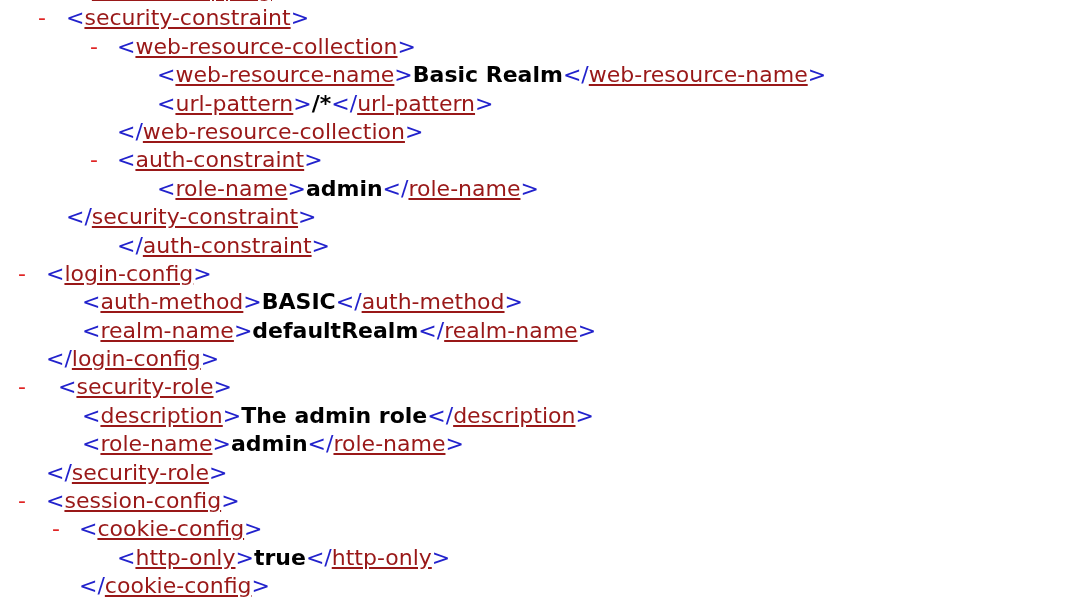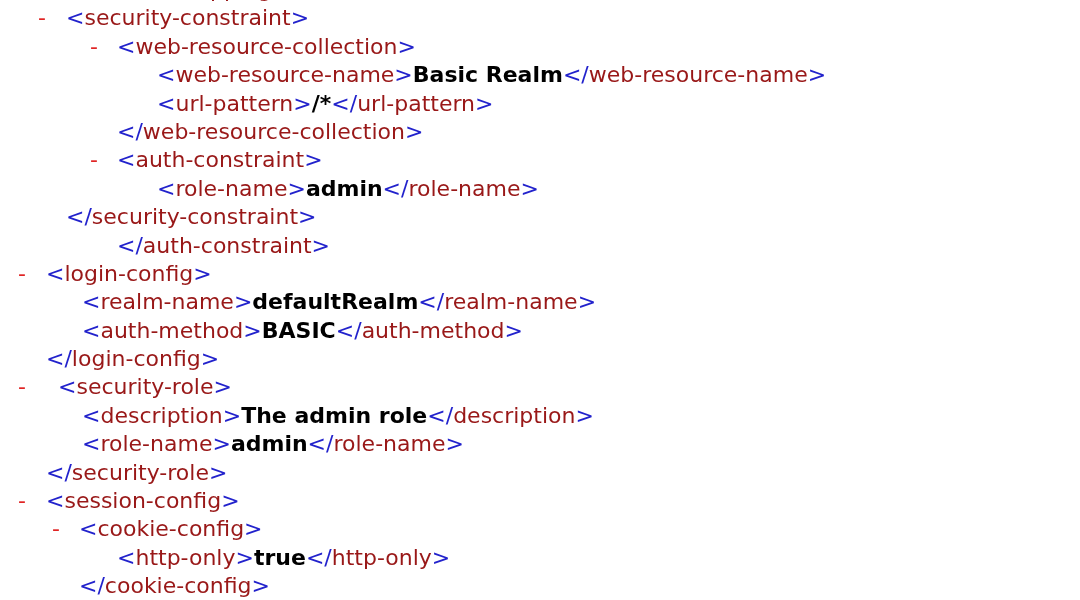--- a/index.html
+++ b/index.html
@@ -25,40 +25,40 @@
     height: 28.4px;
   }
   .dash {
     position: absolute;
     top: 0;
     color: var(--toggle, #e02424);
     cursor: pointer;
   }
   .content { display: inline-block; }
   .angle { color: var(--bracket, #2222cc); }
-  .name  { color: var(--tagname, #991818); }
+  .name  { color: var(--tagname, #991818); text-decoration: underline; }
   .value { color: var(--value, #000000); font-weight: bold; }
 </style>
 </head>
 <body>
 
 <div class="xml-view" id="xml-root">
     <div class="line"><span class="content" style="margin-left: 66px;"><span class="angle">&lt;/</span><span class="name">servlet-mapping</span><span class="angle">&gt;</span></span></div>
     <div class="line"><span class="dash" style="left: 38px;">-</span><span class="content" style="margin-left: 66px;"><span class="angle">&lt;</span><span class="name">security-constraint</span><span class="angle">&gt;</span></span></div>
     <div class="line"><span class="dash" style="left: 90px;">-</span><span class="content" style="margin-left: 117px;"><span class="angle">&lt;</span><span class="name">web-resource-collection</span><span class="angle">&gt;</span></span></div>
     <div class="line"><span class="content" style="margin-left: 157px;"><span class="angle">&lt;</span><span class="name">web-resource-name</span><span class="angle">&gt;</span><span class="value">Basic Realm</span><span class="angle">&lt;/</span><span class="name">web-resource-name</span><span class="angle">&gt;</span></span></div>
     <div class="line"><span class="content" style="margin-left: 157px;"><span class="angle">&lt;</span><span class="name">url-pattern</span><span class="angle">&gt;</span><span class="value">/*</span><span class="angle">&lt;/</span><span class="name">url-pattern</span><span class="angle">&gt;</span></span></div>
     <div class="line"><span class="content" style="margin-left: 117px;"><span class="angle">&lt;/</span><span class="name">web-resource-collection</span><span class="angle">&gt;</span></span></div>
     <div class="line"><span class="dash" style="left: 90px;">-</span><span class="content" style="margin-left: 117px;"><span class="angle">&lt;</span><span class="name">auth-constraint</span><span class="angle">&gt;</span></span></div>
     <div class="line"><span class="content" style="margin-left: 157px;"><span class="angle">&lt;</span><span class="name">role-name</span><span class="angle">&gt;</span><span class="value">admin</span><span class="angle">&lt;/</span><span class="name">role-name</span><span class="angle">&gt;</span></span></div>
     <div class="line"><span class="content" style="margin-left: 66px;"><span class="angle">&lt;/</span><span class="name">security-constraint</span><span class="angle">&gt;</span></span></div>
     <div class="line"><span class="content" style="margin-left: 117px;"><span class="angle">&lt;/</span><span class="name">auth-constraint</span><span class="angle">&gt;</span></span></div>
     <div class="line"><span class="dash" style="left: 18px;">-</span><span class="content" style="margin-left: 46px;"><span class="angle">&lt;</span><span class="name">login-config</span><span class="angle">&gt;</span></span></div>
+    <div class="line"><span class="content" style="margin-left: 82px;"><span class="angle">&lt;</span><span class="name">auth-method</span><span class="angle">&gt;</span><span class="value">BASIC</span><span class="angle">&lt;/</span><span class="name">auth-method</span><span class="angle">&gt;</span></span></div>
     <div class="line"><span class="content" style="margin-left: 82px;"><span class="angle">&lt;</span><span class="name">realm-name</span><span class="angle">&gt;</span><span class="value">defaultRealm</span><span class="angle">&lt;/</span><span class="name">realm-name</span><span class="angle">&gt;</span></span></div>
-    <div class="line"><span class="content" style="margin-left: 82px;"><span class="angle">&lt;</span><span class="name">auth-method</span><span class="angle">&gt;</span><span class="value">BASIC</span><span class="angle">&lt;/</span><span class="name">auth-method</span><span class="angle">&gt;</span></span></div>
     <div class="line"><span class="content" style="margin-left: 46px;"><span class="angle">&lt;/</span><span class="name">login-config</span><span class="angle">&gt;</span></span></div>
     <div class="line"><span class="dash" style="left: 18px;">-</span><span class="content" style="margin-left: 58px;"><span class="angle">&lt;</span><span class="name">security-role</span><span class="angle">&gt;</span></span></div>
     <div class="line"><span class="content" style="margin-left: 82px;"><span class="angle">&lt;</span><span class="name">description</span><span class="angle">&gt;</span><span class="value">The admin role</span><span class="angle">&lt;/</span><span class="name">description</span><span class="angle">&gt;</span></span></div>
     <div class="line"><span class="content" style="margin-left: 82px;"><span class="angle">&lt;</span><span class="name">role-name</span><span class="angle">&gt;</span><span class="value">admin</span><span class="angle">&lt;/</span><span class="name">role-name</span><span class="angle">&gt;</span></span></div>
     <div class="line"><span class="content" style="margin-left: 46px; text-align: right;"><span class="angle">&lt;/</span><span class="name">security-role</span><span class="angle">&gt;</span></span></div>
     <div class="line"><span class="dash" style="left: 18px;">-</span><span class="content" style="margin-left: 46px;"><span class="angle">&lt;</span><span class="name">session-config</span><span class="angle">&gt;</span></span></div>
     <div class="line"><span class="dash" style="left: 52px;">-</span><span class="content" style="margin-left: 79px;"><span class="angle">&lt;</span><span class="name">cookie-config</span><span class="angle">&gt;</span></span></div>
     <div class="line"><span class="content" style="margin-left: 117px;"><span class="angle">&lt;</span><span class="name">http-only</span><span class="angle">&gt;</span><span class="value">true</span><span class="angle">&lt;/</span><span class="name">http-only</span><span class="angle">&gt;</span></span></div>
     <div class="line"><span class="content" style="margin-left: 79px;"><span class="angle">&lt;/</span><span class="name">cookie-config</span><span class="angle">&gt;</span></span></div>
   </div>

